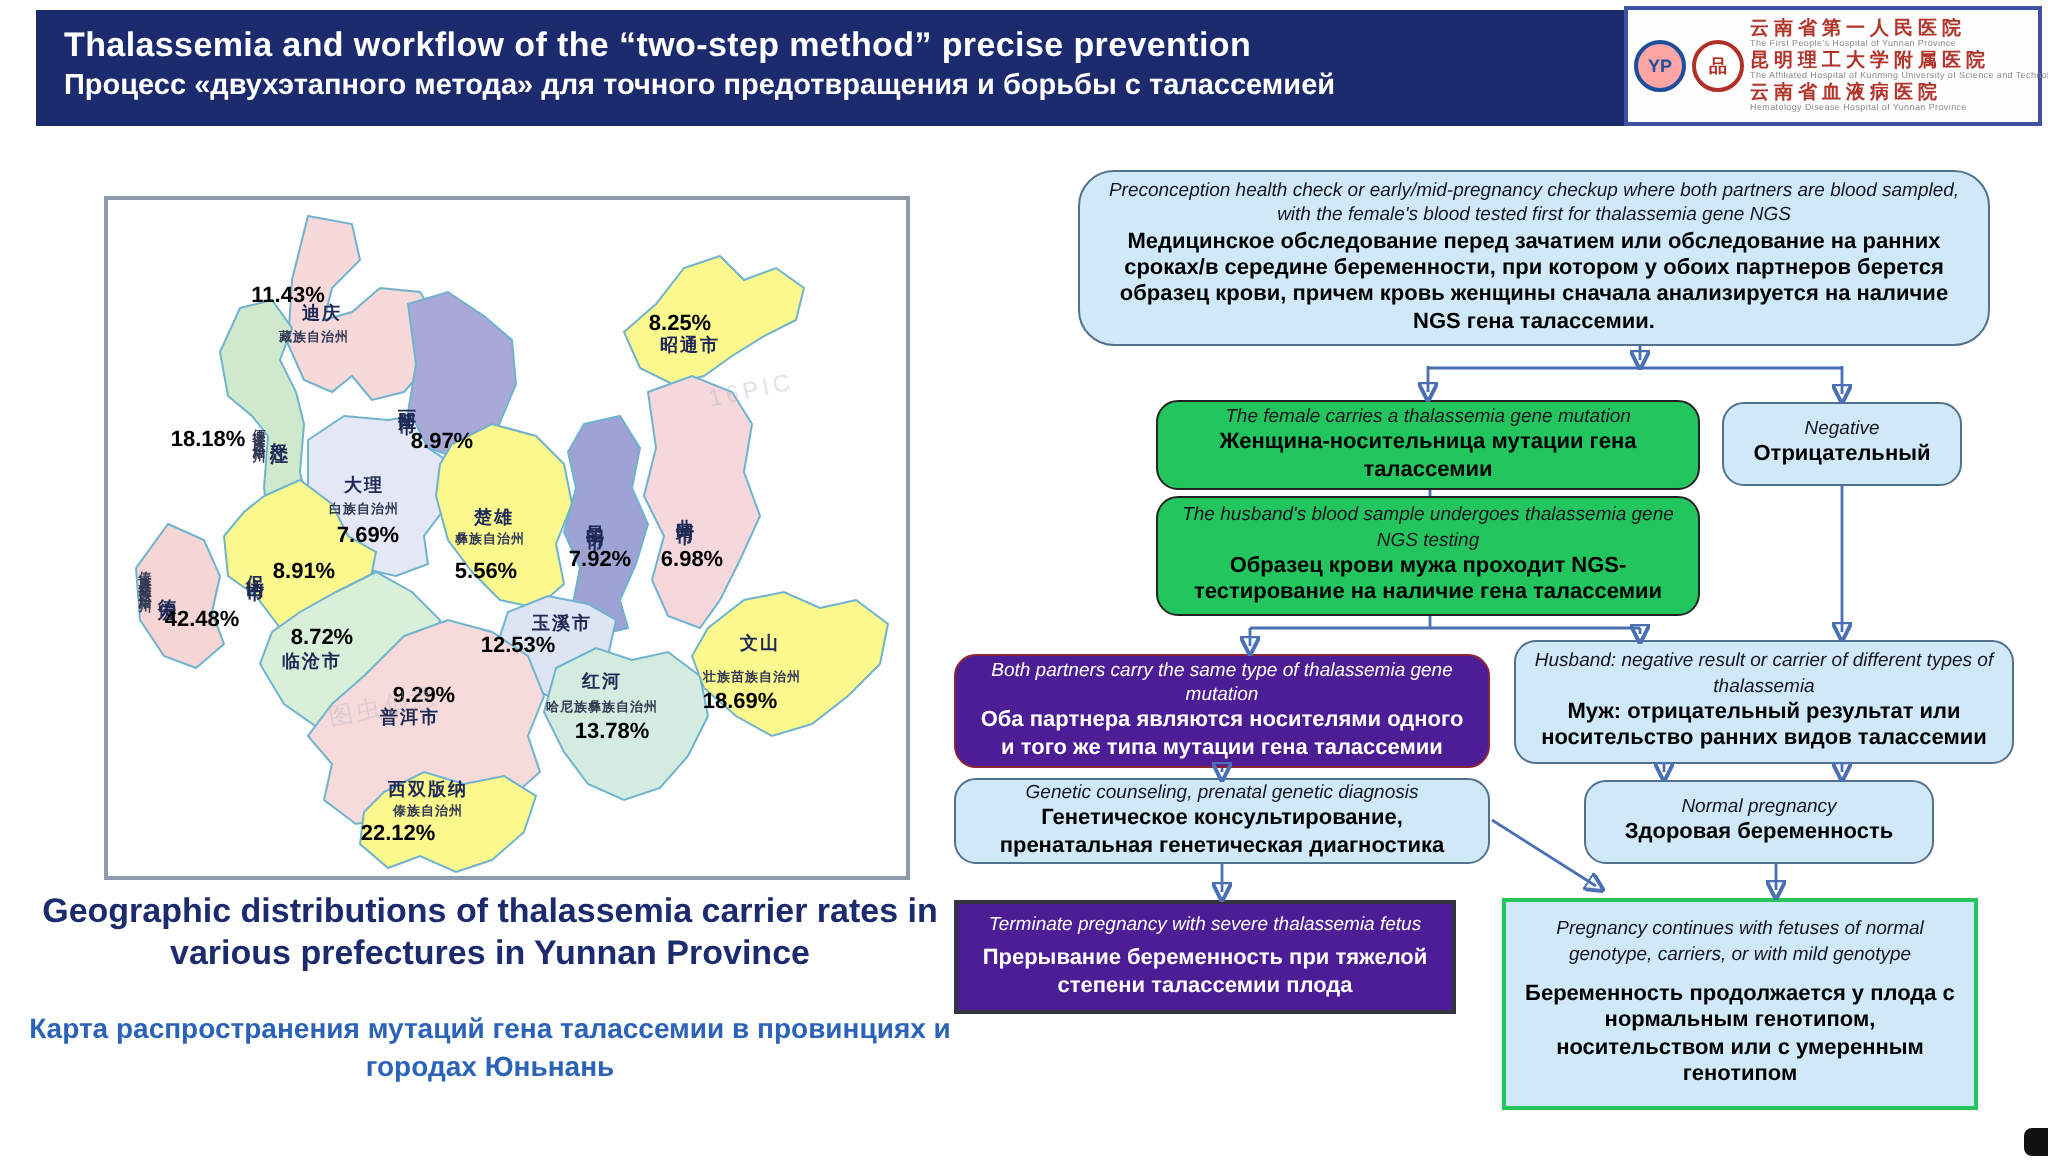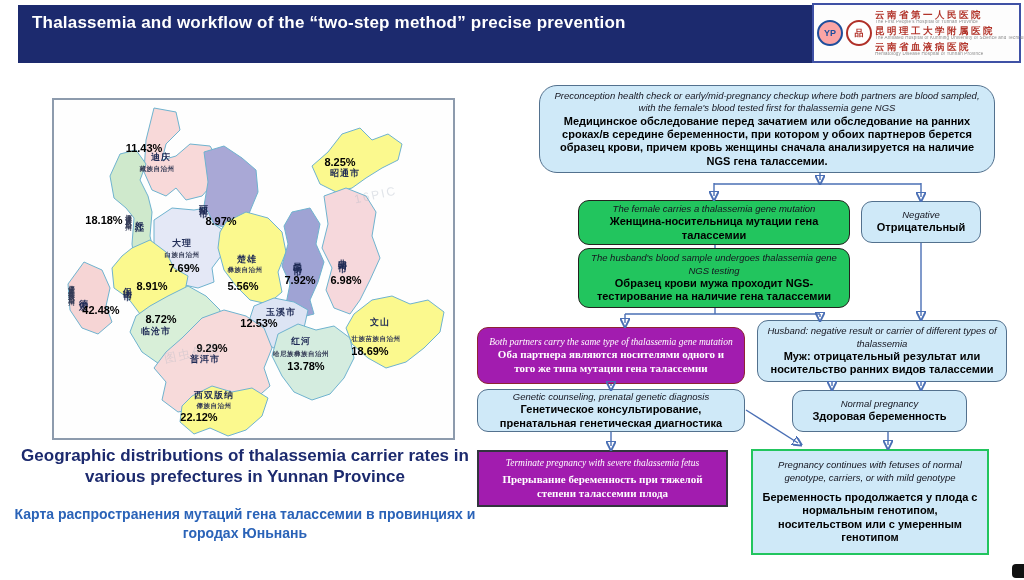--- a/index.html
+++ b/index.html
@@ -36,37 +36,38 @@
   #caption { left:12px; top:446px; width:466px; text-align:center; }
   #caption-en { color:#1c2a6e; font-size:17px; font-weight:bold; line-height:1.23; }
   #caption-ru { color:#2a63b8; font-size:14px; font-weight:bold; line-height:1.35; margin-top:17px; }
 
   
   .fbox { position:absolute; display:flex; flex-direction:column; justify-content:center; text-align:center; padding:2px 8px; }
   .fbox .en { font-style:italic; font-size:9.5px; color:#15151f; line-height:1.3; }
   .fbox .ru { font-weight:bold; font-size:11px; color:#000; line-height:1.22; }
   .f-blue   { background:#cfe9f8; border:1.6px solid #53718e; border-radius:11px; }
   .f-yellow { background:#22c55e; border:1.6px solid #23231f; border-radius:11px; }
-  .f-red    { background:#a21caf; border:1.6px solid #8e2433; border-radius:11px;font-family:Liberation Serif, serif; }
+  .f-red    { background:#4c1d95; border:1.6px solid #8e2433; border-radius:11px; }
   .f-red .en, .f-red .ru { color:#fff; }
   .f-square { border-radius:0; }
   #box-screening { border-radius:18px; }
   #box-terminate { border:2px solid #33343f; }
   #box-continue  { border:2px solid #22c55e; }
 
   #connector-svg { left:0; top:0; width:1024px; height:580px; pointer-events:none; }
   #connector-svg line, #connector-svg path { stroke:#4a6fb5; stroke-width:1.4; fill:none; }
 
   #corner-mark { left:1012px; top:564px; width:12px; height:14px; background:#111; border-radius:4px 0 0 4px; }
 </style>
 </head>
 <body>
 
 <div class="abs" id="header-bar">
   <div id="header-title-en">Thalassemia and workflow of the  “two-step method”  precise prevention</div>
+  <div id="header-title-ru">Процесс «двухэтапного метода» для точного предотвращения и борьбы с талассемией</div>
 </div>
 
 <div class="abs" id="logo-panel">
   <div class="logo-circle" id="logo-yp">YP</div>
   <div class="logo-circle" id="logo-kust">品</div>
   <div id="hospital-lines">
       <div class="hosp-row">
         <div class="hosp-zh">云南省第一人民医院</div>
         <div class="hosp-en">The First People's Hospital of Yunnan Province</div>
       </div>

